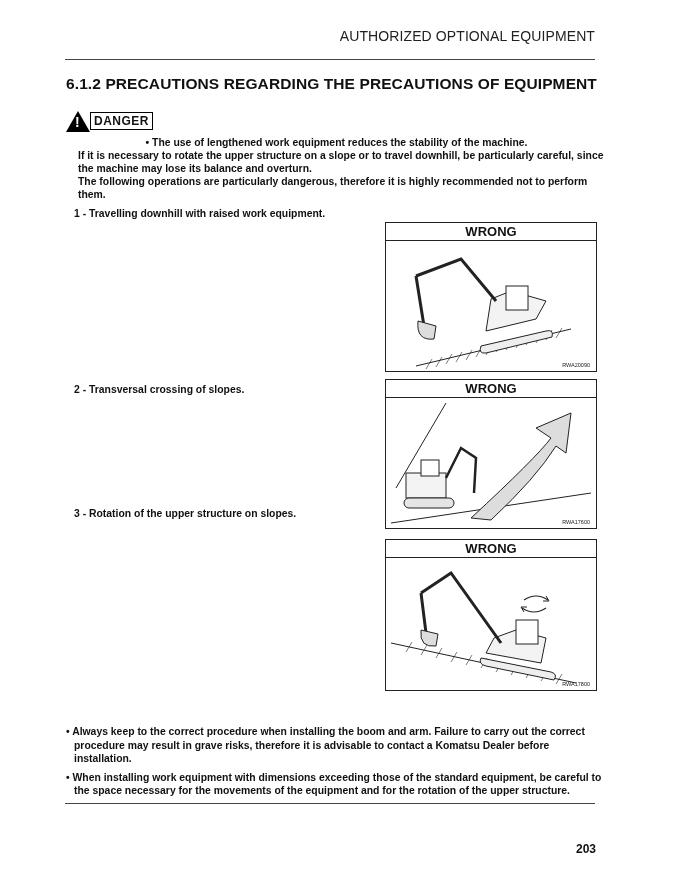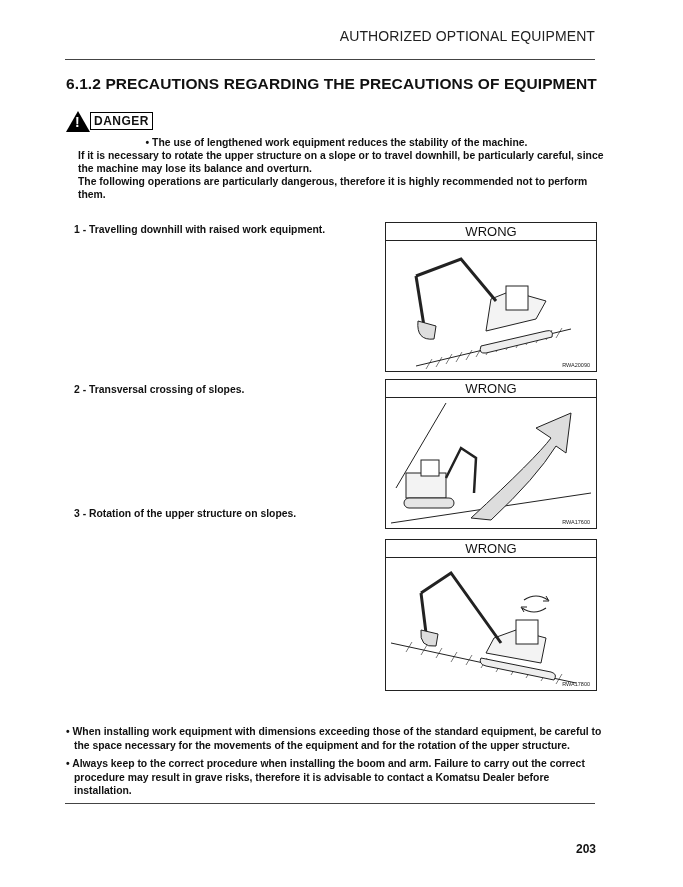--- a/index.html
+++ b/index.html
@@ -9,21 +9,21 @@
   .section-title { position: absolute; top: 75px; left: 66px; font-size: 15.5px; font-weight: bold; letter-spacing: 0.1px; }
   .danger { position: absolute; top: 110px; left: 66px; height: 22px; display: flex; align-items: center; }
   .danger-tri { width: 0; height: 0; border-left: 12px solid transparent; border-right: 12px solid transparent; border-bottom: 21px solid #000; position: relative; }
   .danger-tri span { position: absolute; left: -3px; top: 4px; color: #fff; font-weight: bold; font-size: 14px; line-height: 14px; }
   .danger-label { margin-left: 0; border: 1.5px solid #000; font-size: 12px; font-weight: bold; padding: 1px 3px; line-height: 14px; letter-spacing: 0.5px; }
   .danger-text { position: absolute; top: 136px; left: 69px; width: 535px; font-size: 10.4px; font-weight: bold; line-height: 13px; }
   .danger-text p { margin: 0; padding-left: 9px; }
   .danger-text p.first { padding-left: 0; text-align: center; }
   .item { position: absolute; left: 74px; font-size: 10.4px; font-weight: bold; }
   .figure { position: absolute; left: 385px; width: 210px; border: 1px solid #222; background: #fff; }
-  .figure .label-bar { height: 17px; border-bottom: 1px solid #222; text-align: center; font-weight: normal; font-size: 13px; line-height: 17px; }
+  .figure .label-bar { height: 17px; border-bottom: 1px solid #222; text-align: center; font-weight: bold; font-size: 13px; line-height: 17px; }
   .figure .art { position: relative; }
   .figure .code { position: absolute; right: 6px; bottom: 3px; font-size: 5.5px; color: #222; }
   .notes { position: absolute; top: 725px; left: 66px; width: 540px; font-size: 10.4px; font-weight: bold; line-height: 13.5px; }
   .notes p { margin: 0 0 5px 0; padding-left: 8px; text-indent: -8px; }
   .footer-rule { position: absolute; top: 803px; left: 65px; width: 530px; height: 1px; background: #444; }
   .page-number { position: absolute; top: 842px; right: 87px; font-size: 12px; font-weight: bold; }
 </style>
 </head>
 <body>
 
@@ -38,21 +38,21 @@
     </div>
   <div class="danger-label">DANGER</div>
 </div>
 
 <div class="danger-text">
   <p class="first">• The use of lengthened work equipment reduces the stability of the machine.</p>
   <p>If it is necessary to rotate the upper structure on a slope or to travel downhill, be particularly careful, since the machine may lose its balance and overturn.</p>
   <p>The following operations are particularly dangerous, therefore it is highly recommended not to perform them.</p>
 </div>
 
-<div class="item" style="top:224px;text-align:center;">1 - Travelling downhill with raised work equipment.</div>
+<div class="item" style="top:208px;text-align:center;">1 - Travelling downhill with raised work equipment.</div>
 <div class="figure" style="top:222px; height:148px;">
   <div class="label-bar">WRONG</div>
   <div class="art" style="height:130px;">
     <svg width="210" height="130" viewBox="0 0 210 130">
       <g stroke="#222" stroke-width="1" fill="none">
         <line x1="30" y1="125" x2="185" y2="88"></line>
         <g stroke-width="0.6">
           <line x1="40" y1="128" x2="46" y2="118"></line>
             <line x1="50" y1="126" x2="56" y2="116"></line>
             <line x1="60" y1="123" x2="66" y2="113"></line>
@@ -129,18 +129,18 @@
         <path d="M160 38 L163 43 L157 43"></path>
         <path d="M160 50 Q148 58 136 50" stroke-width="1.2"></path>
         <path d="M138 54 L135 49 L141 49"></path>
       </g>
     </svg>
     <div class="code">RWA17800</div>
   </div>
 </div>
 
 <div class="notes">
+  <p>• Always keep to the correct procedure when installing the boom and arm. Failure to carry out the correct procedure may result in grave risks, therefore it is advisable to contact a Komatsu Dealer before installation.</p>
   <p>• When installing work equipment with dimensions exceeding those of the standard equipment, be careful to the space necessary for the movements of the equipment and for the rotation of the upper structure.</p>
-  <p>• Always keep to the correct procedure when installing the boom and arm. Failure to carry out the correct procedure may result in grave risks, therefore it is advisable to contact a Komatsu Dealer before installation.</p>
 </div>
 
 <div class="footer-rule"></div>
 <div class="page-number">203</div>
 
 </body></html>

